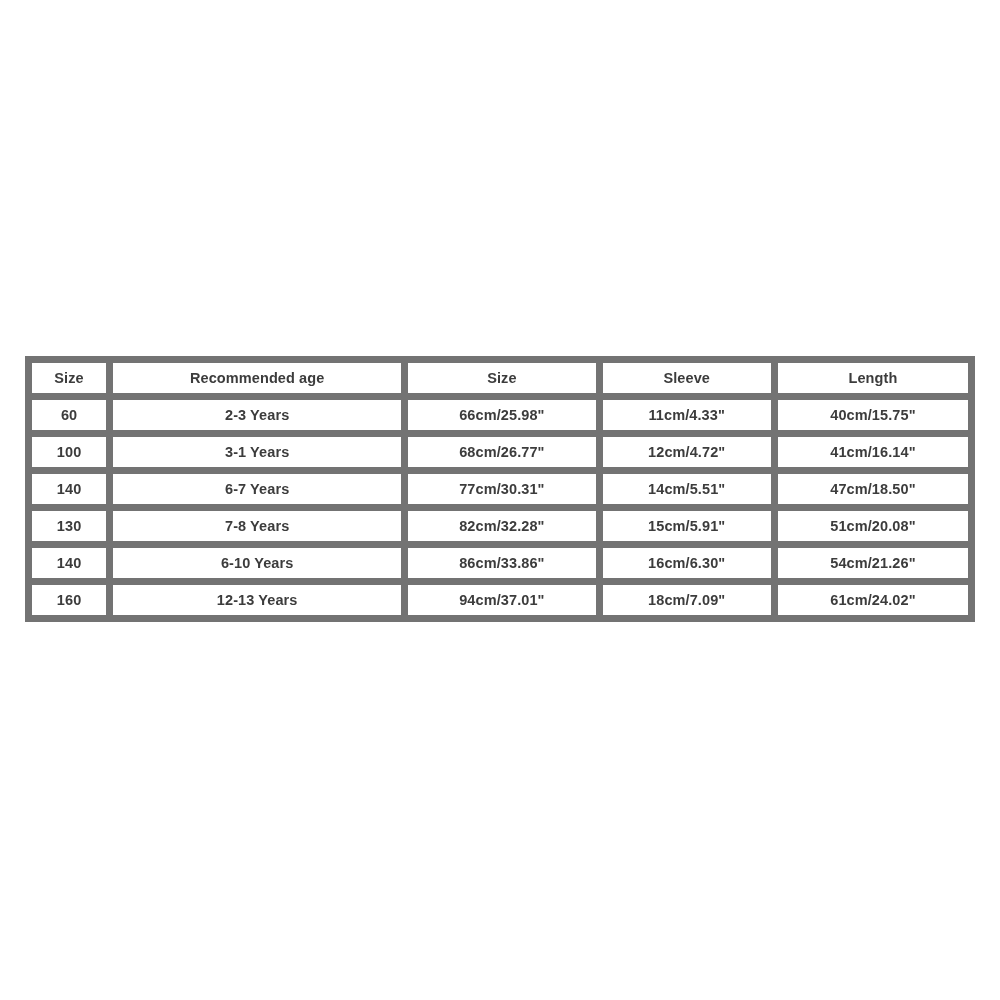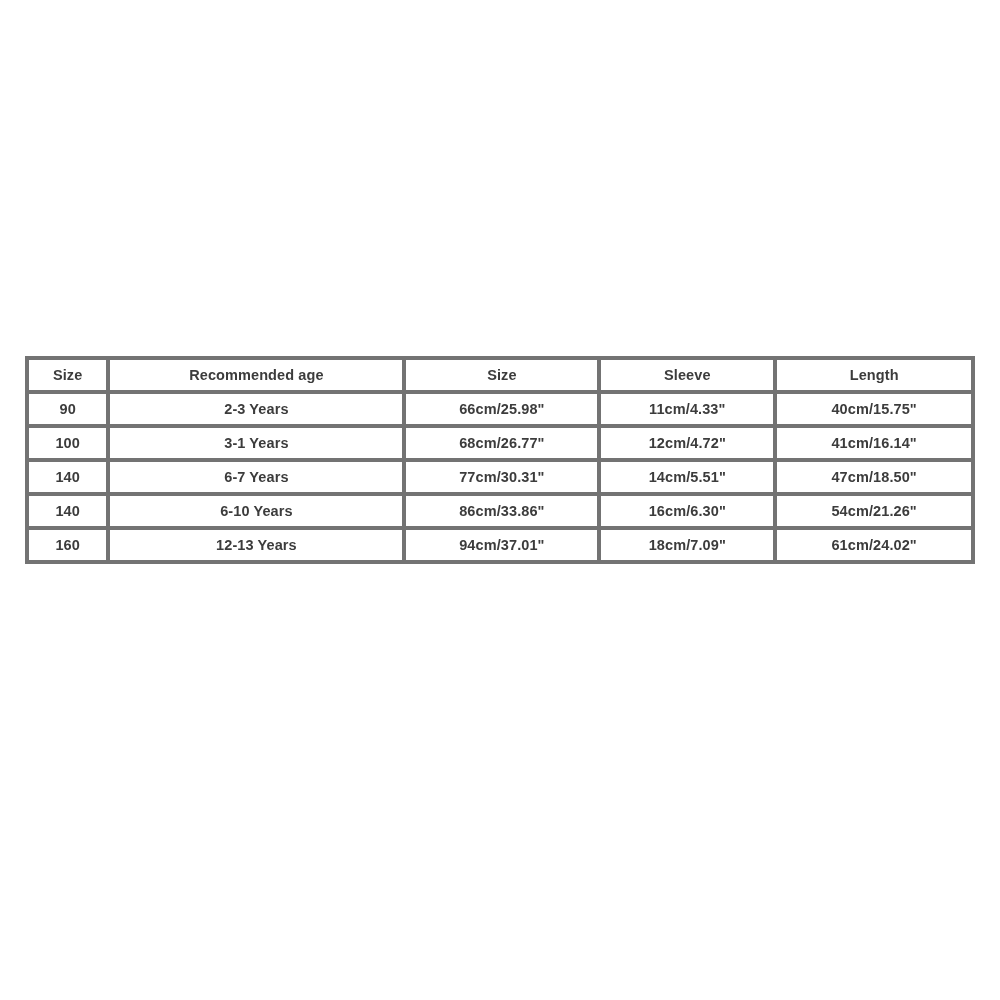--- a/index.html
+++ b/index.html
@@ -21,21 +21,21 @@
     left: 25px;
     width: 950px;
   }
   table.size-chart {
     width: 100%;
     border-collapse: collapse;
     table-layout: fixed;
   }
   table.size-chart th,
   table.size-chart td {
-    border: 4px solid #737373;
+    border: 7px solid #737373;
     height: 30px;
     padding: 0 4px;
     text-align: center;
     vertical-align: middle;
     font-size: 14.5px;
     font-weight: bold;
     color: #3c3c3c;
     letter-spacing: 0.1px;
     white-space: nowrap;
     overflow: hidden;
@@ -63,39 +63,46 @@
         <tr>
           <th>Size</th>
           <th>Recommended age</th>
           <th>Size</th>
           <th>Sleeve</th>
           <th>Length</th>
         </tr>
       </thead>
       <tbody>
         <tr>
-          <td>90</td>
+          <td>60</td>
           <td>2-3 Years</td>
           <td>66cm/25.98"</td>
           <td>11cm/4.33"</td>
           <td>40cm/15.75"</td>
         </tr>
         <tr>
           <td>100</td>
           <td>3-1 Years</td>
           <td>68cm/26.77"</td>
           <td>12cm/4.72"</td>
           <td>41cm/16.14"</td>
         </tr>
         <tr>
           <td>140</td>
           <td>6-7 Years</td>
           <td>77cm/30.31"</td>
           <td>14cm/5.51"</td>
           <td>47cm/18.50"</td>
+        </tr>
+        <tr>
+          <td>130</td>
+          <td>7-8 Years</td>
+          <td>82cm/32.28"</td>
+          <td>15cm/5.91"</td>
+          <td>51cm/20.08"</td>
         </tr>
         <tr>
           <td>140</td>
           <td>6-10 Years</td>
           <td>86cm/33.86"</td>
           <td>16cm/6.30"</td>
           <td>54cm/21.26"</td>
         </tr>
         <tr>
           <td>160</td>

